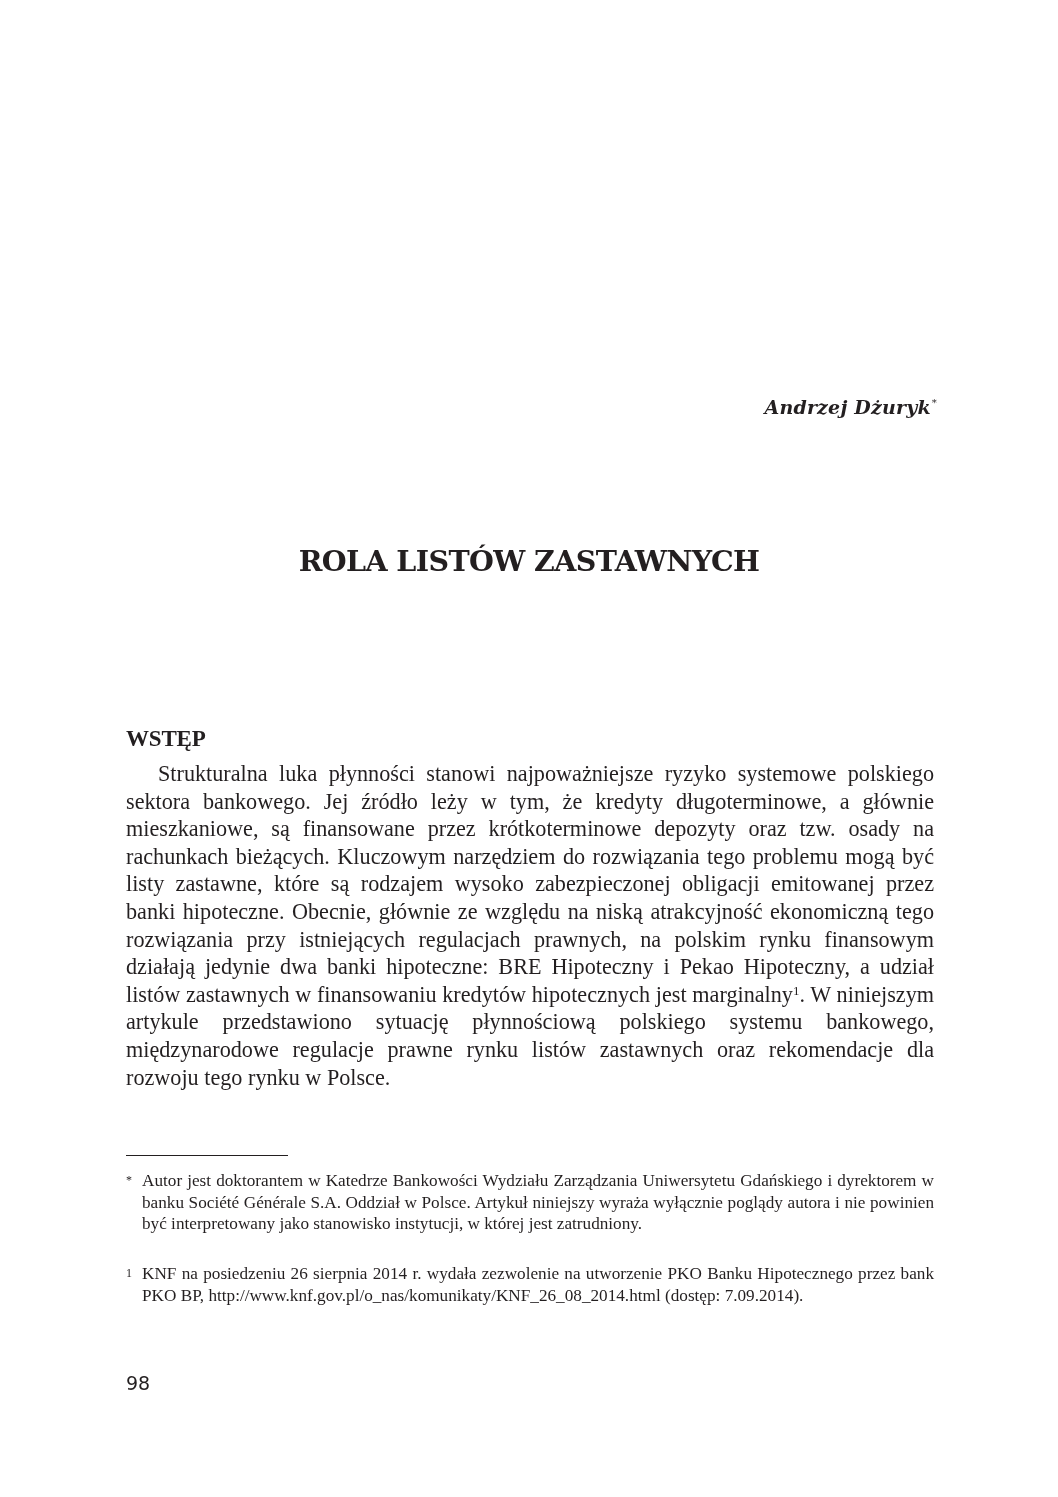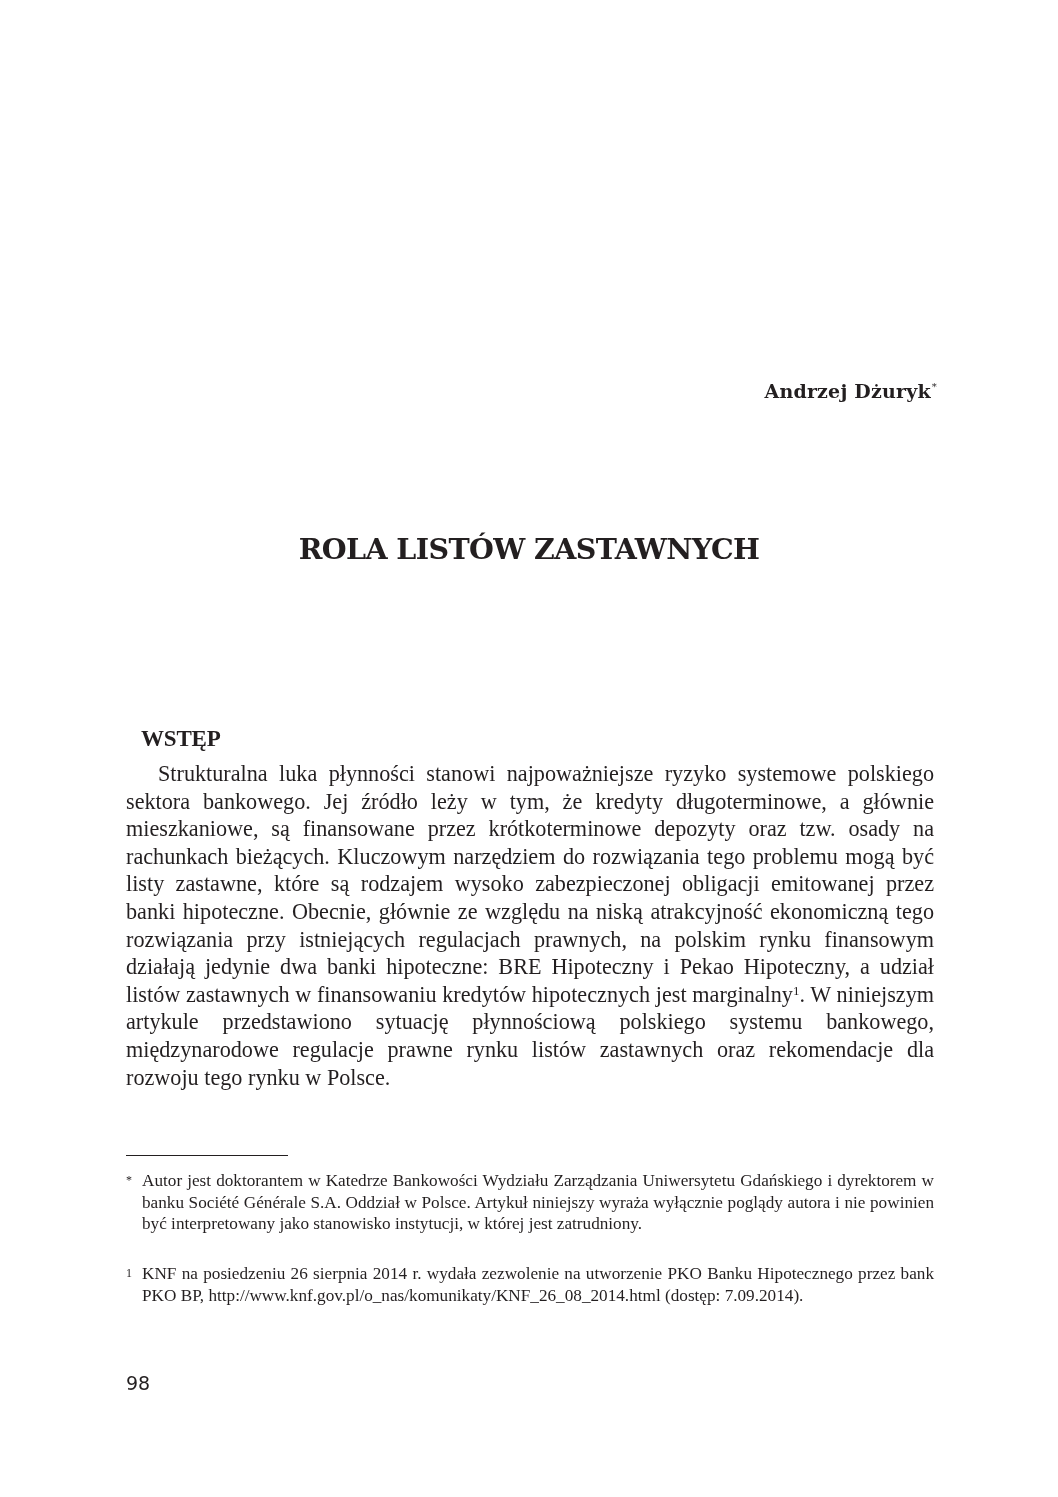--- a/index.html
+++ b/index.html
@@ -10,23 +10,24 @@
     body {
       width: 1058px;
       height: 1497px;
       position: relative;
       overflow: hidden;
       color: #231f20;
       font-family: "Liberation Serif", "DejaVu Serif", serif;
     }
     .author {
       position: absolute;
-      top: 380px;
+      top: 396px;
       right: 121px;
       font-family: "DejaVu Serif", "Liberation Serif", serif;
+      font-style: italic;
       font-weight: bold;
       font-size: 19px;
       letter-spacing: 0.2px;
     }
     .author sup {
       font-size: 10px;
       font-weight: normal;
       vertical-align: 8px;
       margin-left: 1px;
     }
@@ -35,30 +36,29 @@
       top: 527px;
       left: 0;
       width: 1058px;
       text-align: center;
       font-family: "DejaVu Serif", "Liberation Serif", serif;
       font-weight: bold;
       font-size: 28.5px;
       line-height: 37.5px;
       letter-spacing: -0.6px;
     }
-    .title div { margin: 4px; text-align: center; }
+    .title div { margin: 16px; text-align: center; }
     .section-heading {
       position: absolute;
       top: 726px;
       left: 126px;
       font-family: "Liberation Serif", "DejaVu Serif", serif;
       font-weight: bold;
       font-size: 23px;
       letter-spacing: -0.2px;
-      margin-left: 15px;
     }
     .body-text {
       position: absolute;
       top: 760px;
       left: 126px;
       width: 808px;
       font-family: Liberation Serif, serif;
       font-size: 22.2px;
       line-height: 27.6px;
       text-align: justify;

